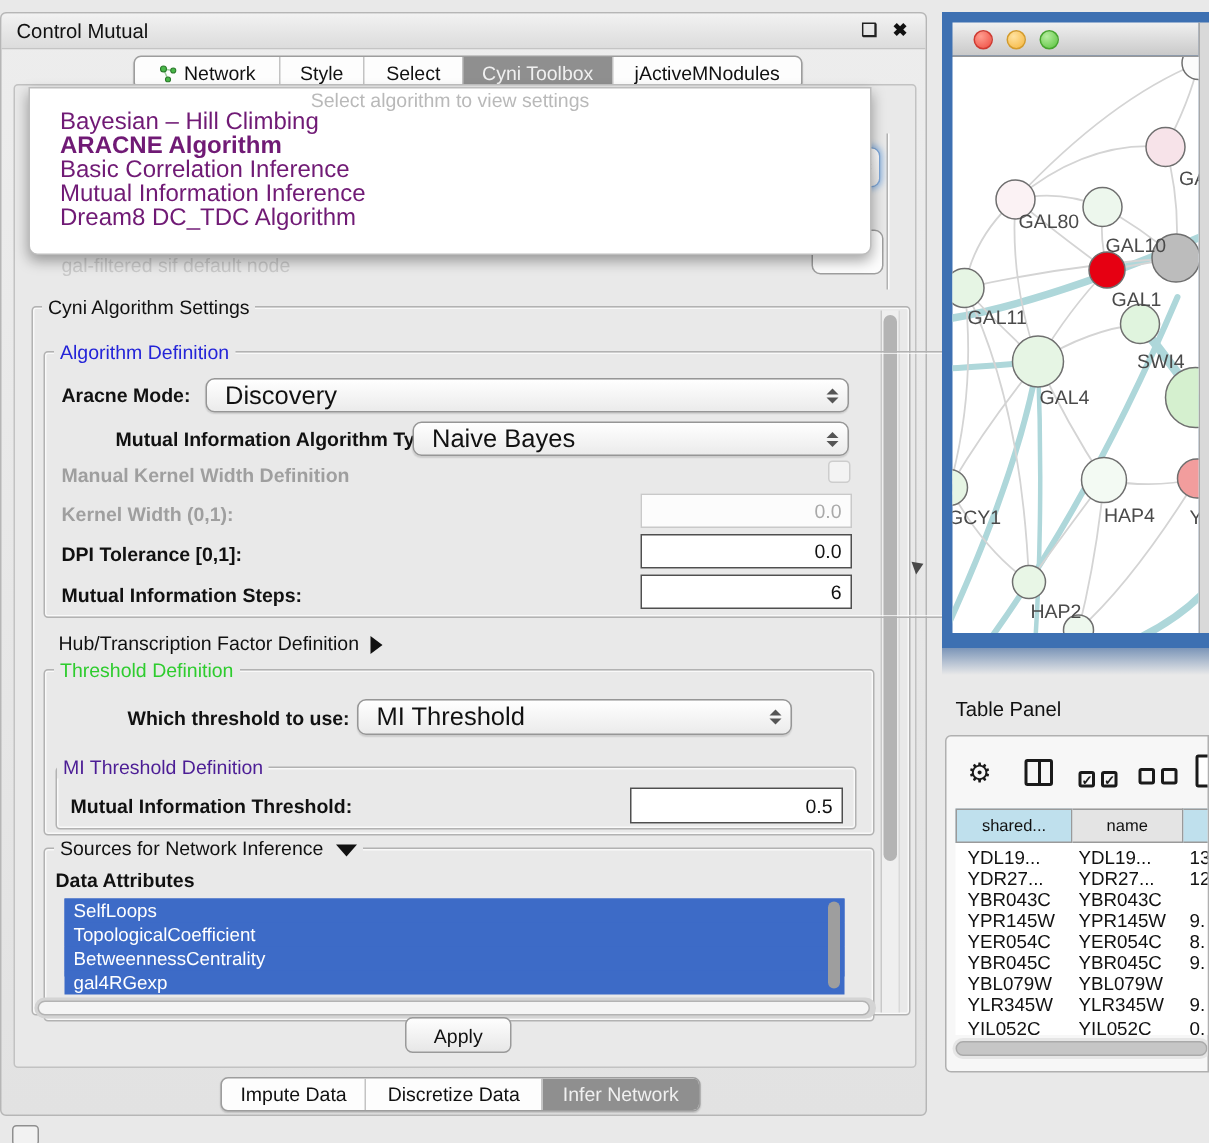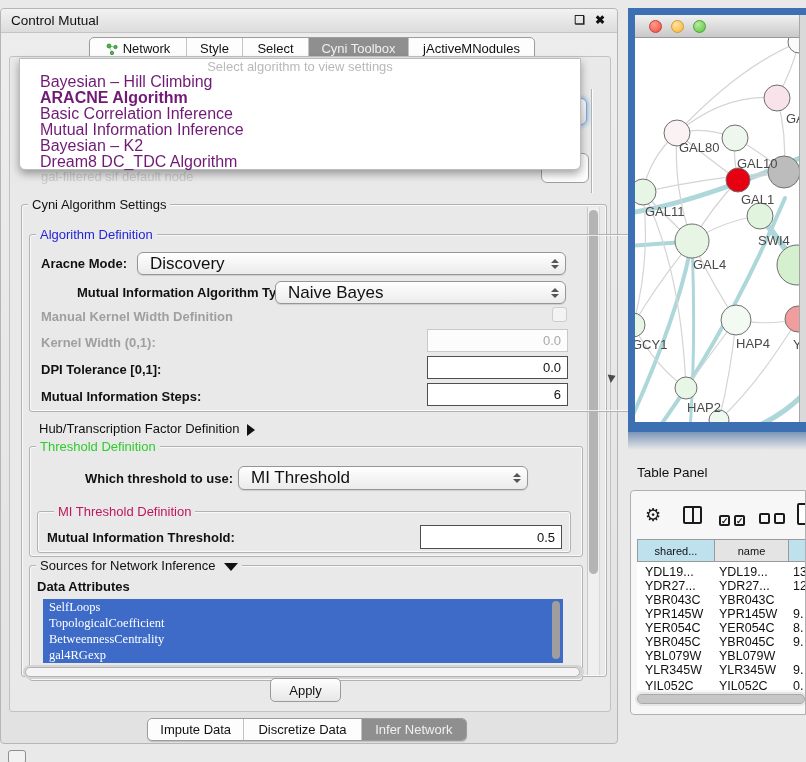--- a/index.html
+++ b/index.html
@@ -85,21 +85,20 @@
     </div>
     <div class="abs" style="left:540px; top:144px; width:48px; height:30px; background:#fdfdfd; border:1px solid #9f9f9f; border-radius:6px;"></div>
     <div class="abs lbl" style="left:40px; top:160px; color:#c9c9c9;">gal-filtered sif default node</div>
 
     <div class="abs" style="left:18px; top:49px; width:562px; height:112px; background:#fff; border:1px solid #bdbdbd; border-radius:0 0 6px 6px; box-shadow:0 4px 9px rgba(0,0,0,.35); z-index:50;">
       <div style="height:15px; line-height:15px; text-align:center; font-size:13px; color:#b9b9b9;">Select algorithm to view settings</div>
       <div class="popitem">Bayesian – Hill Climbing</div>
       <div class="popitem b">ARACNE Algorithm</div>
       <div class="popitem">Basic Correlation Inference</div>
       <div class="popitem">Mutual Information Inference</div>
-      <div class="popitem">Bayesian – K2</div>
       <div class="popitem">Dream8 DC_TDC Algorithm</div>
     </div>
 
     <div class="groupbox" style="left:20px; top:195px; width:586px; height:473px;">
       <span class="gtitle lbl" style="left:6px;">Cyni Algorithm Settings</span>
     </div>
 
     <div class="vtrack" style="left:586px; top:198px; width:13px; height:468px;"></div>
     <div class="vthumb" style="left:588px; top:201px; width:9px; height:364px;"></div>
 
@@ -140,32 +139,32 @@
     </div>
     <div class="abs lbl b" style="left:84px; top:462px;">Which threshold to use:</div>
     <div class="combo" style="left:237px; top:457px; width:290px; height:24px;">
       <span class="cval" style="padding-left:6px;">MI Threshold</span>
       <span class="spin">
           <i class="up"></i>
           <i class="dn"></i>
         </span>
     </div>
     <div class="groupbox" style="left:36px; top:502px; width:534px; height:42px; background:#e9e9e9;">
-      <span class="gtitle" style="left:16px; color:#be185d;">MI Threshold Definition</span>
+      <span class="gtitle" style="left:0; color:#4c1d95;">MI Threshold Definition</span>
     </div>
     <div class="abs lbl b" style="left:46px; top:521px;">Mutual Information Threshold:</div>
     <div class="field" style="left:419px; top:516px; width:142px; height:24px;">0.5</div>
 
     <div class="groupbox" style="left:28px; top:556px; width:554px; height:116px;">
       <span class="gtitle lbl" style="left:6px;">
         <span>Sources for Network Inference</span><span class="tri-d"></span>
       </span>
     </div>
     <div class="abs lbl b" style="left:36px; top:570px;">Data Attributes</div>
-    <div class="abs" style="left:42px; top:590px; width:520px; height:52px; background:#3d6bc7;font-family:Liberation Serif, serif;">
+    <div class="abs" style="left:42px; top:590px; width:520px; height:52px; background:#3d6bc7;">
       <div class="attr-item">SelfLoops</div>
       <div class="attr-item">TopologicalCoefficient</div>
       <div class="attr-item">BetweennessCentrality</div>
       <div class="attr-item">gal4RGexp</div>
       <div class="vthumb" style="right:3px; top:2px; width:8px; height:58px; background:#9e9e9e;"></div>
     </div>
 
     <div class="htrack" style="left:22px; top:656px; width:561px; height:14px;"></div>
     <div class="hthumb" style="left:24px; top:658px; width:555px; height:10px;"></div>
 

